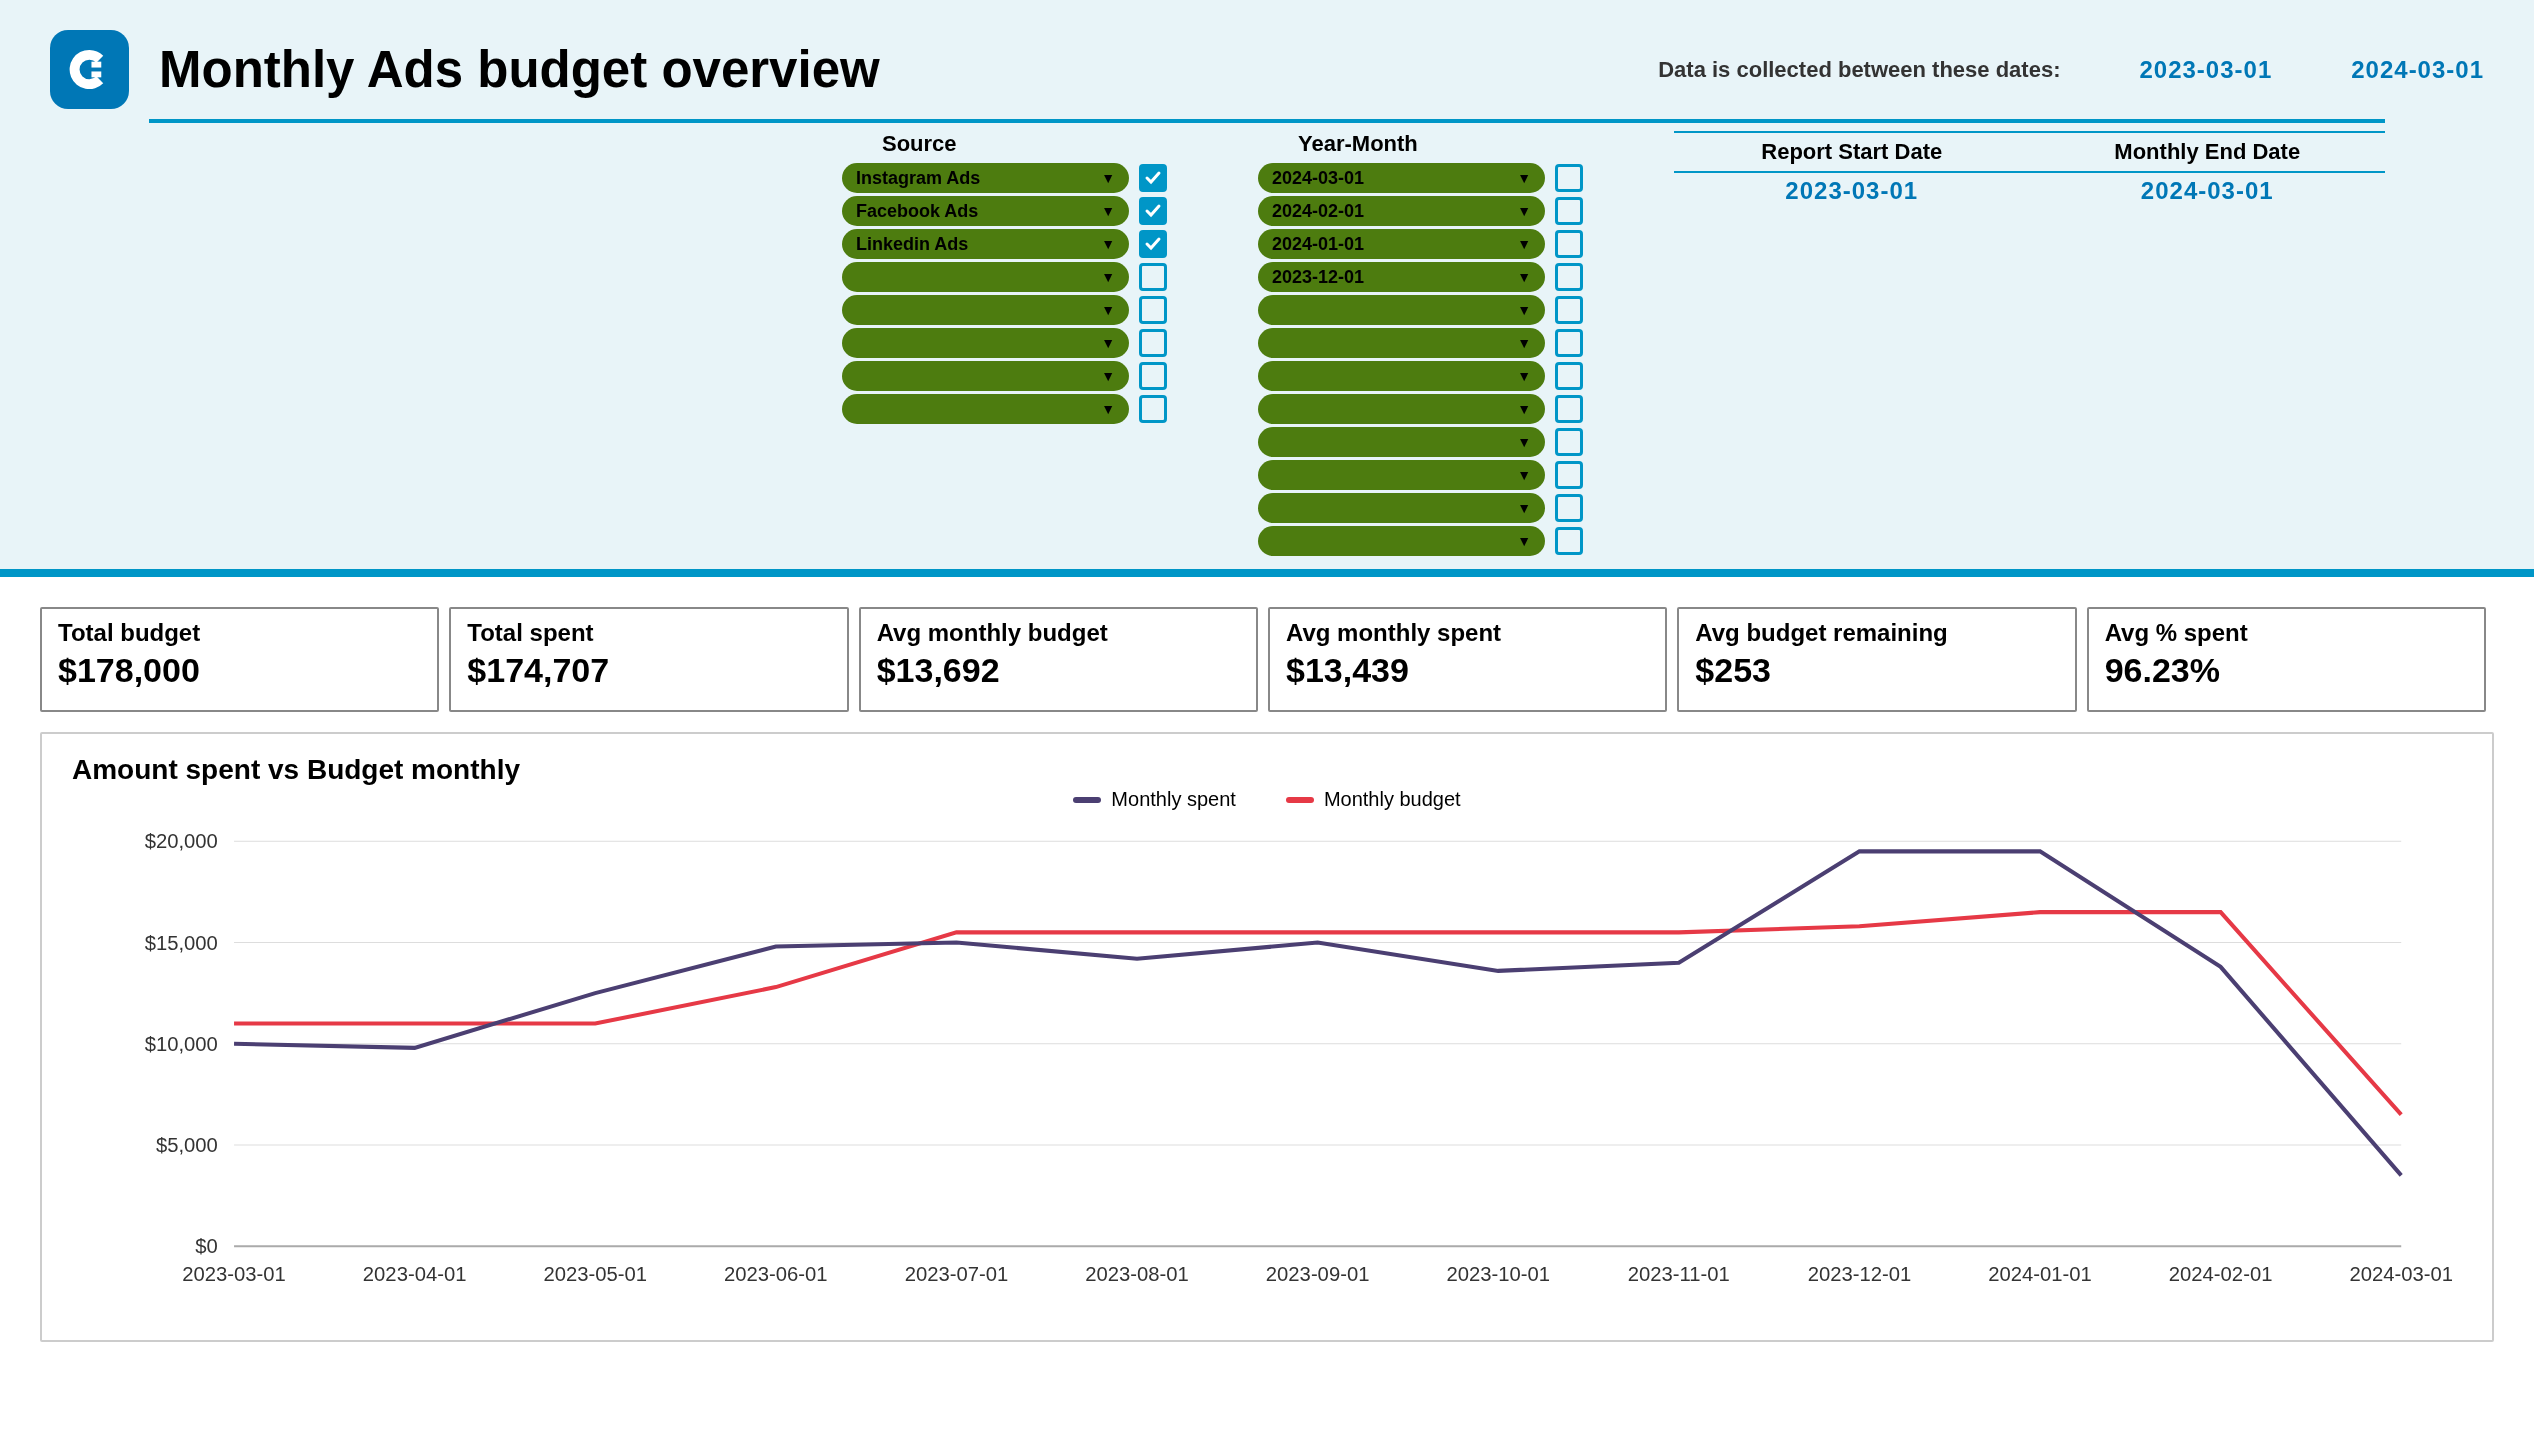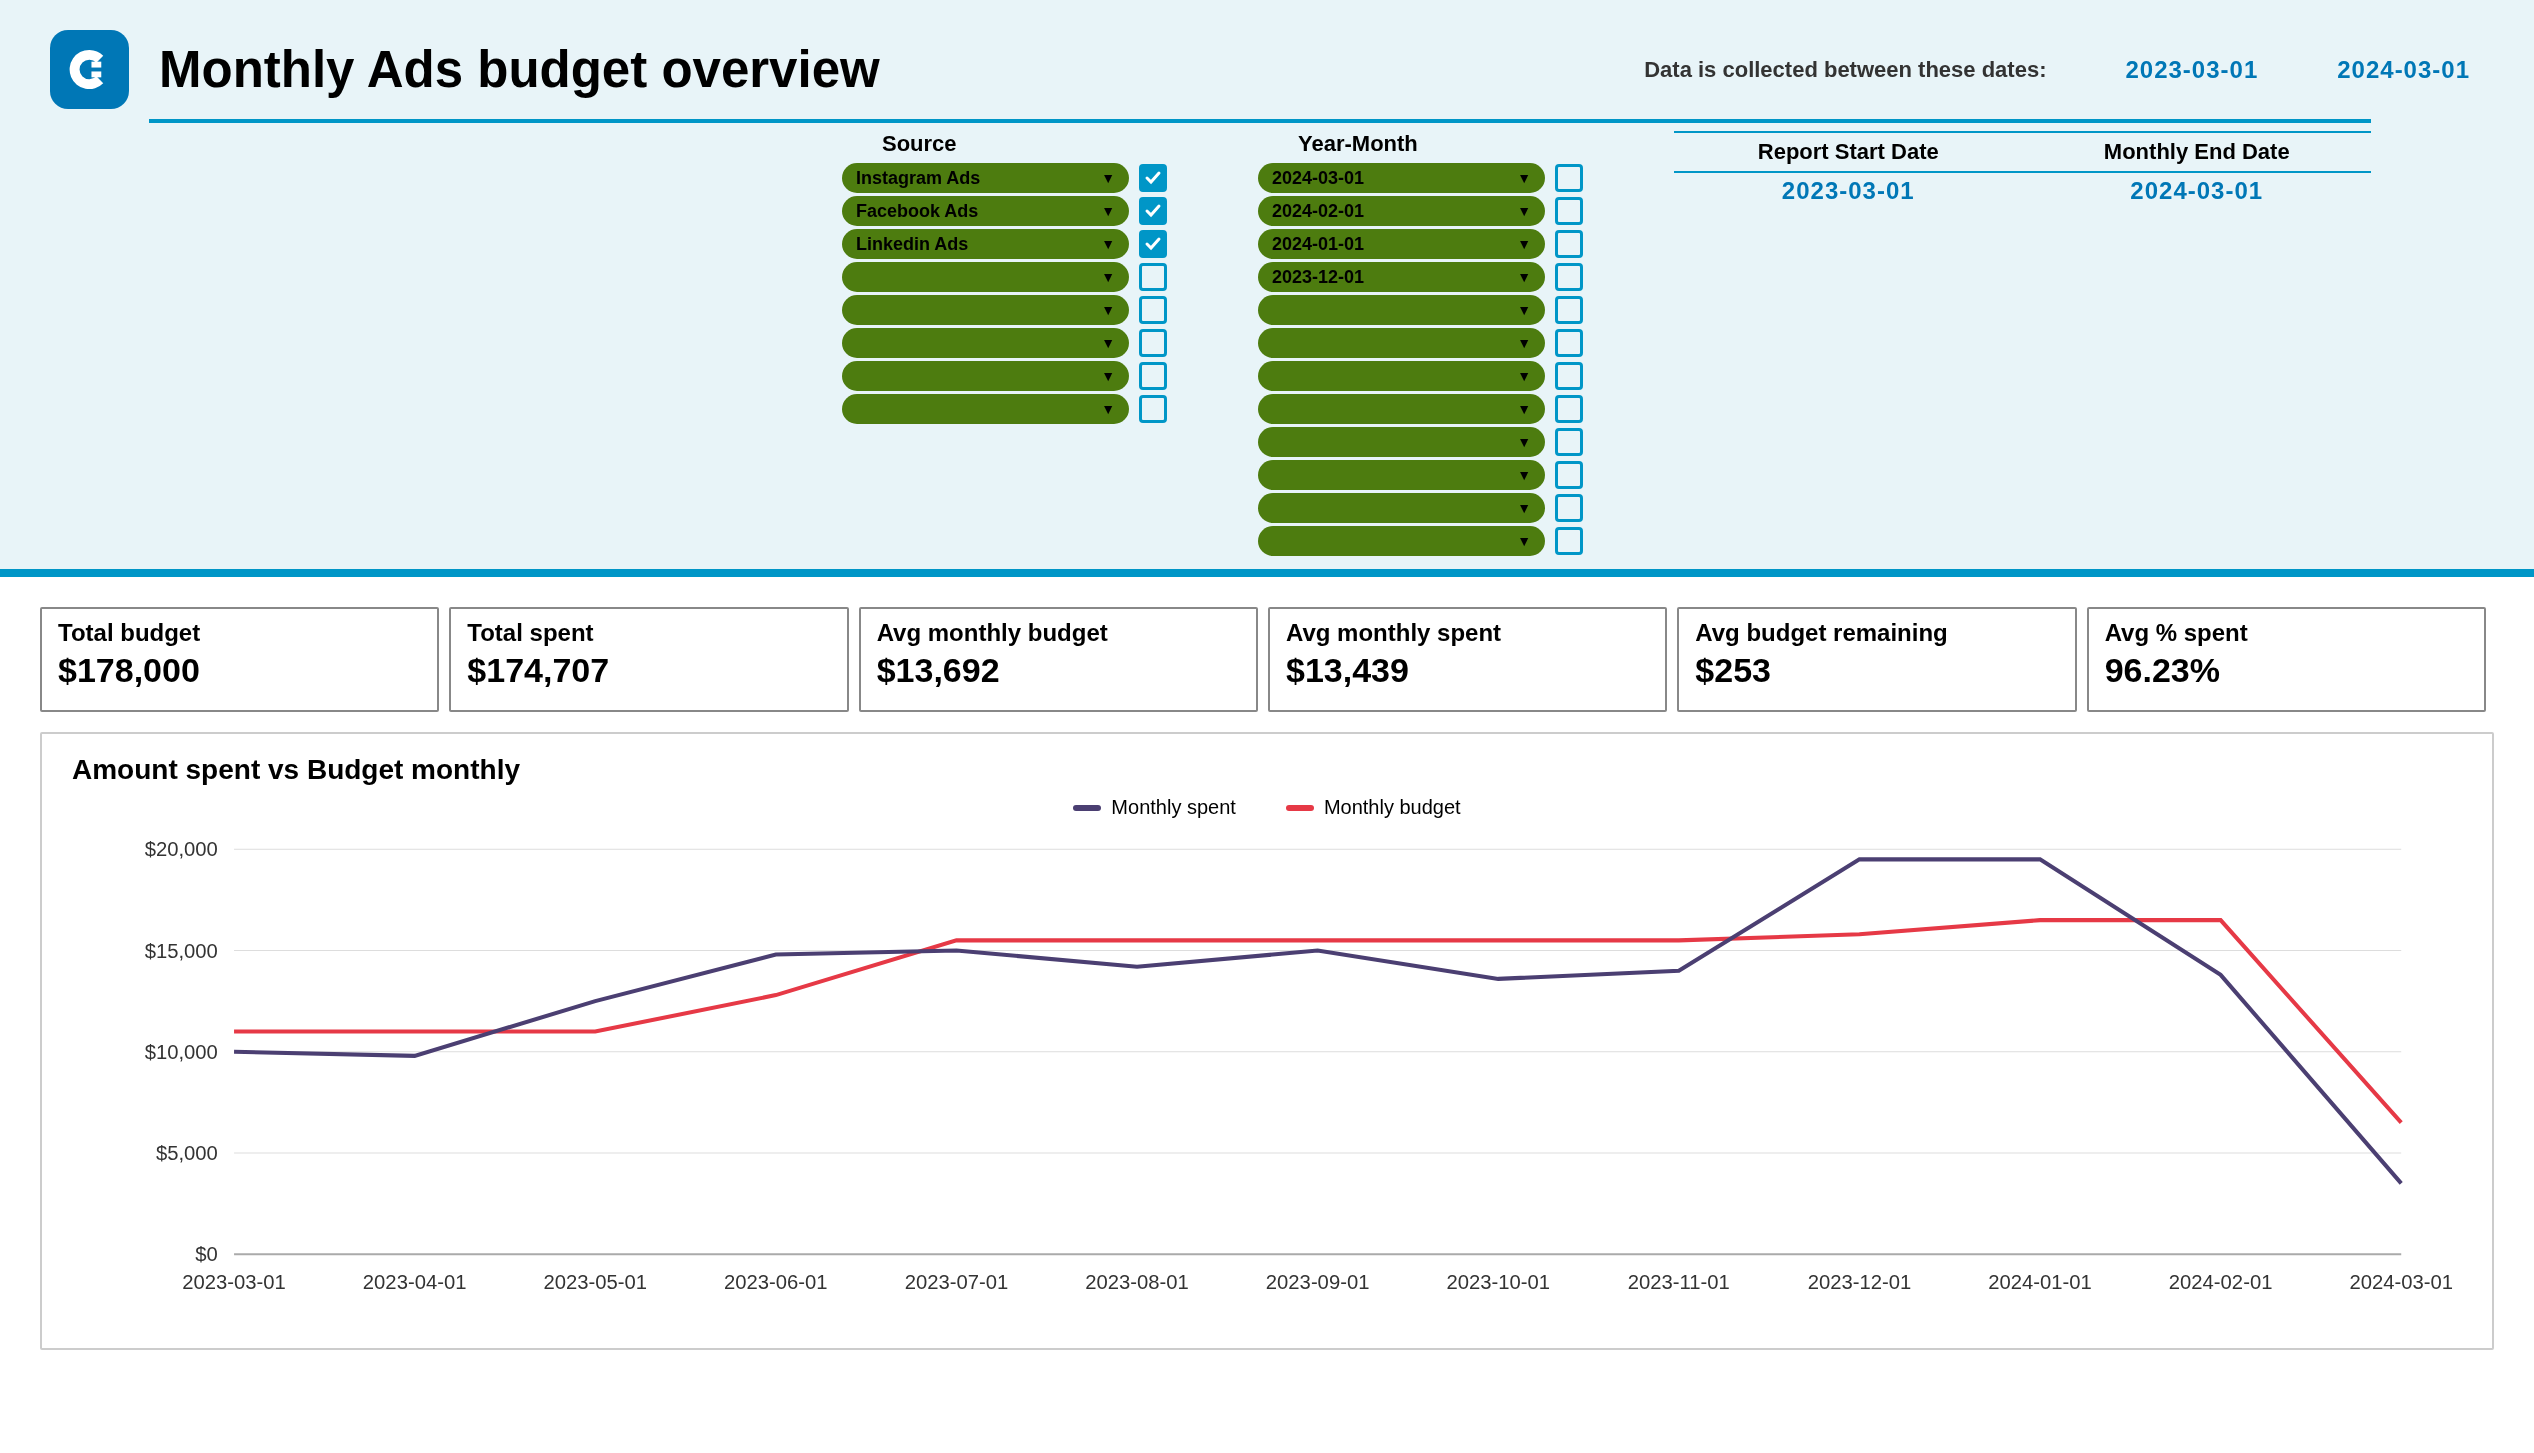--- a/index.html
+++ b/index.html
@@ -7,21 +7,21 @@
     font-family: Arial, Helvetica, sans-serif;
     background: #fff;
     width: 2534px;
     font-size: 14px;
     color: #000;
     transform-origin: top left;
   }
   
   .top-banner {
     background: #e8f4f8;
-    padding: 30px 64px 10px 50px;
+    padding: 30px 50px 10px 50px;
     border-bottom: 8px solid #0096c7;
   }
   .banner-head {
     display: flex;
     align-items: center;
     gap: 30px;
   }
   .logo {
     width: 79px; height: 79px;
     background: #0077b6;
@@ -153,21 +153,21 @@
   
   .chart-card {
     margin: 0 40px 40px 40px;
     border: 2px solid #ccc;
     border-radius: 2px;
     padding: 20px 30px 30px 30px;
   }
   .chart-title {
     font-size: 28px;
     font-weight: 700;
-    margin-bottom: 10px;
+    margin-bottom: 2px;
   }
   .legend {
     display: flex;
     justify-content: center;
     gap: 50px;
     font-size: 20px;
     margin-bottom: 10px;
   }
   .legend-item { display: flex; align-items: center; gap: 10px; }
   .swatch { width: 28px; height: 6px; border-radius: 3px; }

